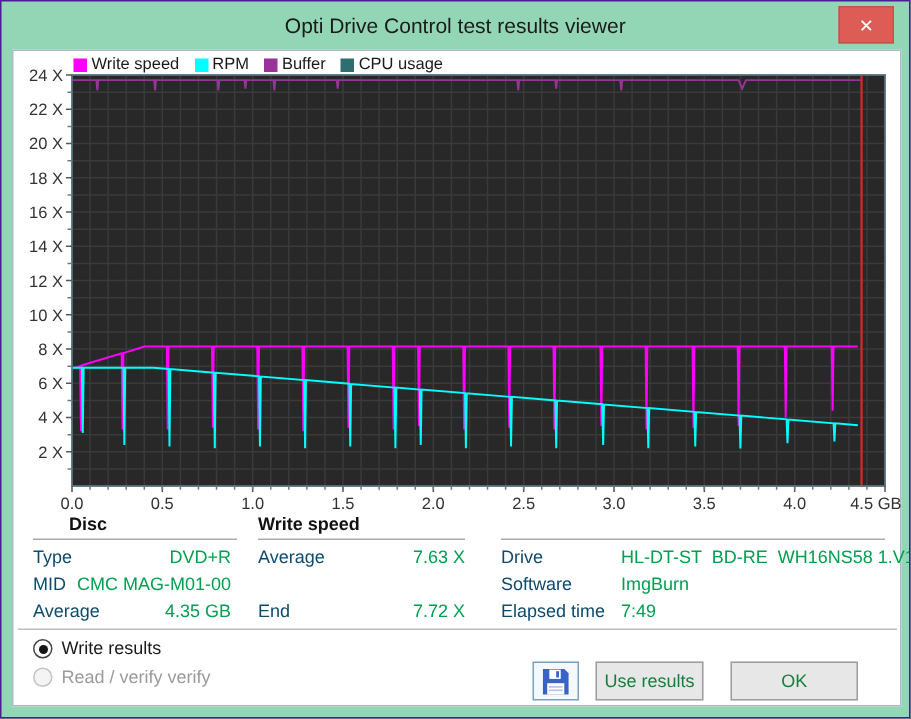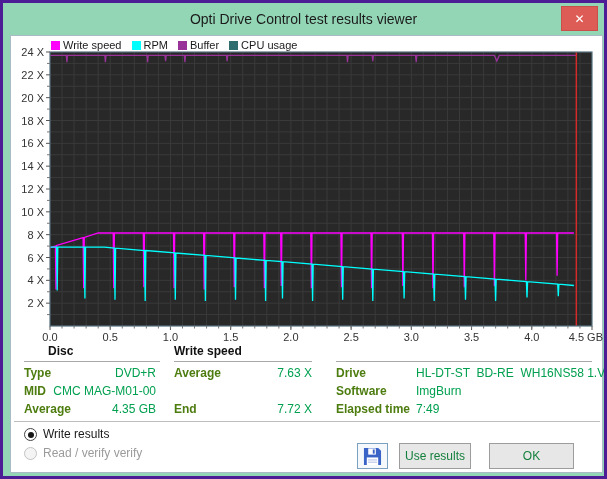--- a/index.html
+++ b/index.html
@@ -1,29 +1,29 @@
 <!DOCTYPE html>
 <html><head>
 <meta charset="utf-8">
 <style>
   * { margin:0; padding:0; box-sizing:border-box; }
   html,body { width:607px; height:479px; font-family:"Liberation Sans",sans-serif; }
-  .window { position:relative; width:607px; height:479px; background:#93d6b6; border:3px solid #4c1d95; overflow:hidden; }
+  .window { position:relative; width:607px; height:479px; background:#93d6b6; border:1px solid #4c1d95; overflow:hidden; }
   .titlebar { position:absolute; left:0; top:0; width:100%; height:32px; display:flex; align-items:center; justify-content:center; }
   .title { font-size:14px; color:#1b1b1b; }
   .close-btn { position:absolute; left:558px; top:3px; width:37px; height:25px; background:#dd5c55; border:1px solid #c9504a; color:#fff; font-size:12px; display:flex; align-items:center; justify-content:center; cursor:pointer; }
   .content { position:absolute; left:7px; top:32px; width:593px; height:438px; background:#ffffff; border:1px solid #a9bcc5; }
   .legend { position:absolute; left:40px; top:3px; display:flex; gap:10px; align-items:center; font-size:11px; color:#1a1a1a; }
   .legend-item { display:flex; align-items:center; gap:3px; }
   .swatch { width:9px; height:9px; display:inline-block; }
   #plot { position:absolute; left:0; top:0; }
   .section-header { position:absolute; font-size:12px; font-weight:bold; color:#111; }
   .sep { position:absolute; height:1px; background:#a9a9a9; }
   .irow { position:absolute; font-size:12px; }
-  .ilabel { color:#4d7c0f;font-weight:bold; }
+  .ilabel { color:#0c4a6e; }
   .ivalue { position:absolute; color:#00a050; }
   .val-right { text-align:right; }
   .radio-row { position:absolute; display:flex; align-items:flex-end; gap:6px; font-size:12px; cursor:pointer; }
   .radio { width:13px; height:13px; border-radius:50%; border:1px solid #444; background:#fff; display:flex; align-items:center; justify-content:center; }
   .radio .dot { width:6px; height:6px; border-radius:50%; background:#161616; }
   .radio.disabled { border-color:#c3c3c3; background:#f4f4f4; }
   .radio-label { color:#1a1a1a; }
   .radio-label.disabled { color:#9b9b9b; }
   .btn { position:absolute; background:#e7e7e7; border:1px solid #9d9d9d; font-size:12px; color:#15803d; font-family:"Liberation Sans",sans-serif; cursor:pointer; }
   .save-btn { position:absolute; background:#f5f9fc; border:1px solid #7ba0c0; display:flex; align-items:center; justify-content:center; cursor:pointer; }

